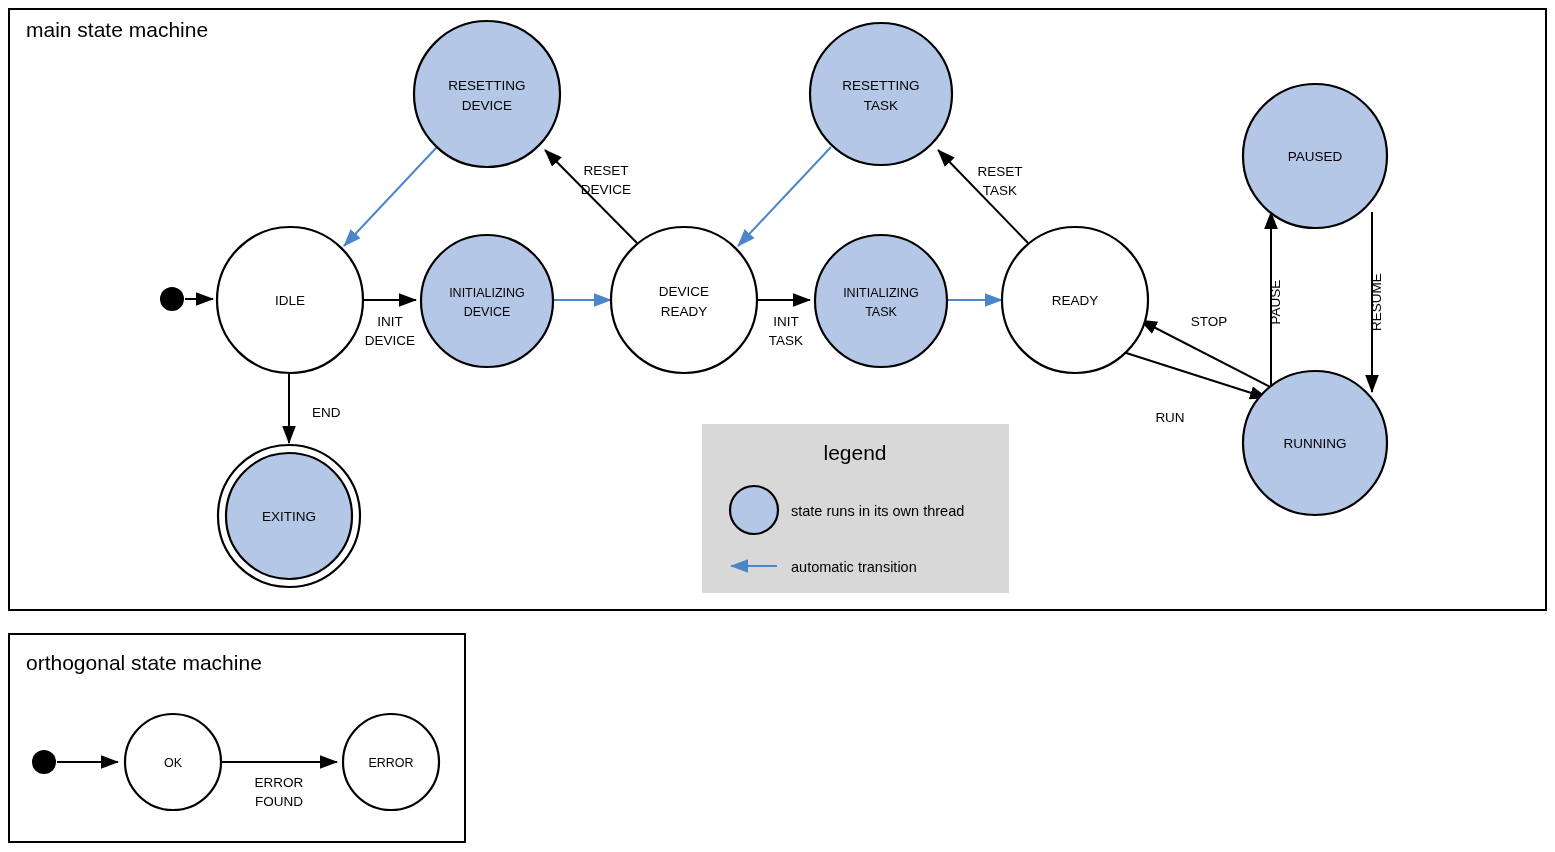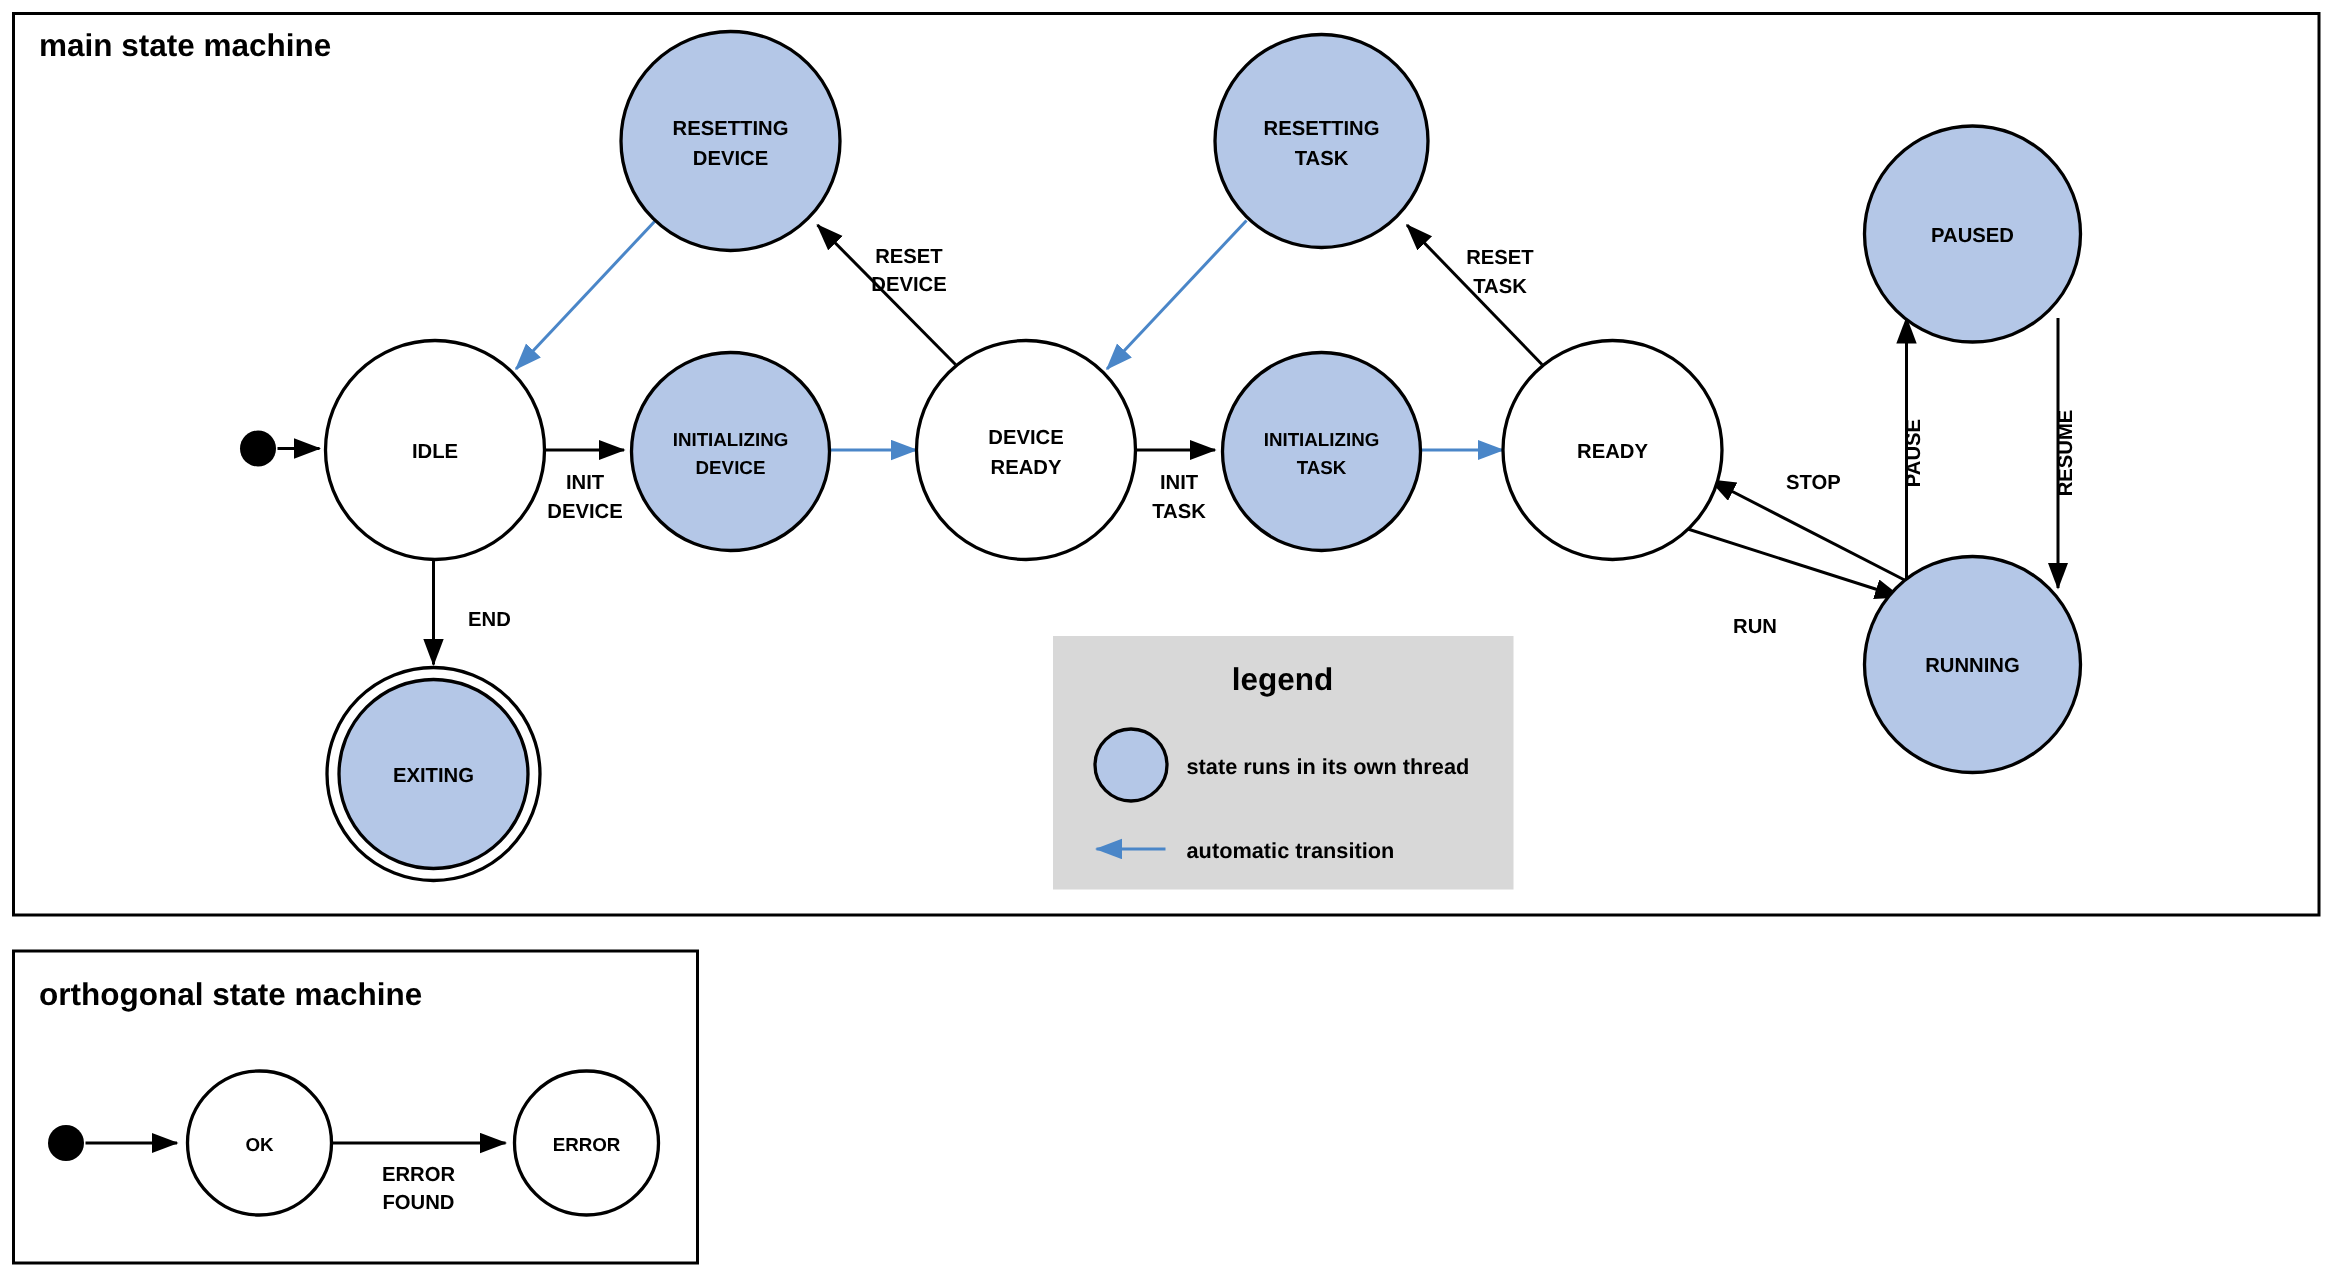--- a/index.html
+++ b/index.html
@@ -11,21 +11,20 @@
   body {
     width: 1555px;
     height: 852px;
     overflow: hidden;
     font-family: "Liberation Sans", sans-serif;
   }
   #diagram-root {
     position: relative;
     width: 1555px;
     height: 852px;
-    font-weight: bold;
   }
   svg.diagram {
     display: block;
     width: 1555px;
     height: 852px;
   }
   .frame-rect {
     fill: #ffffff;
     stroke: #000000;
     stroke-width: 2;

